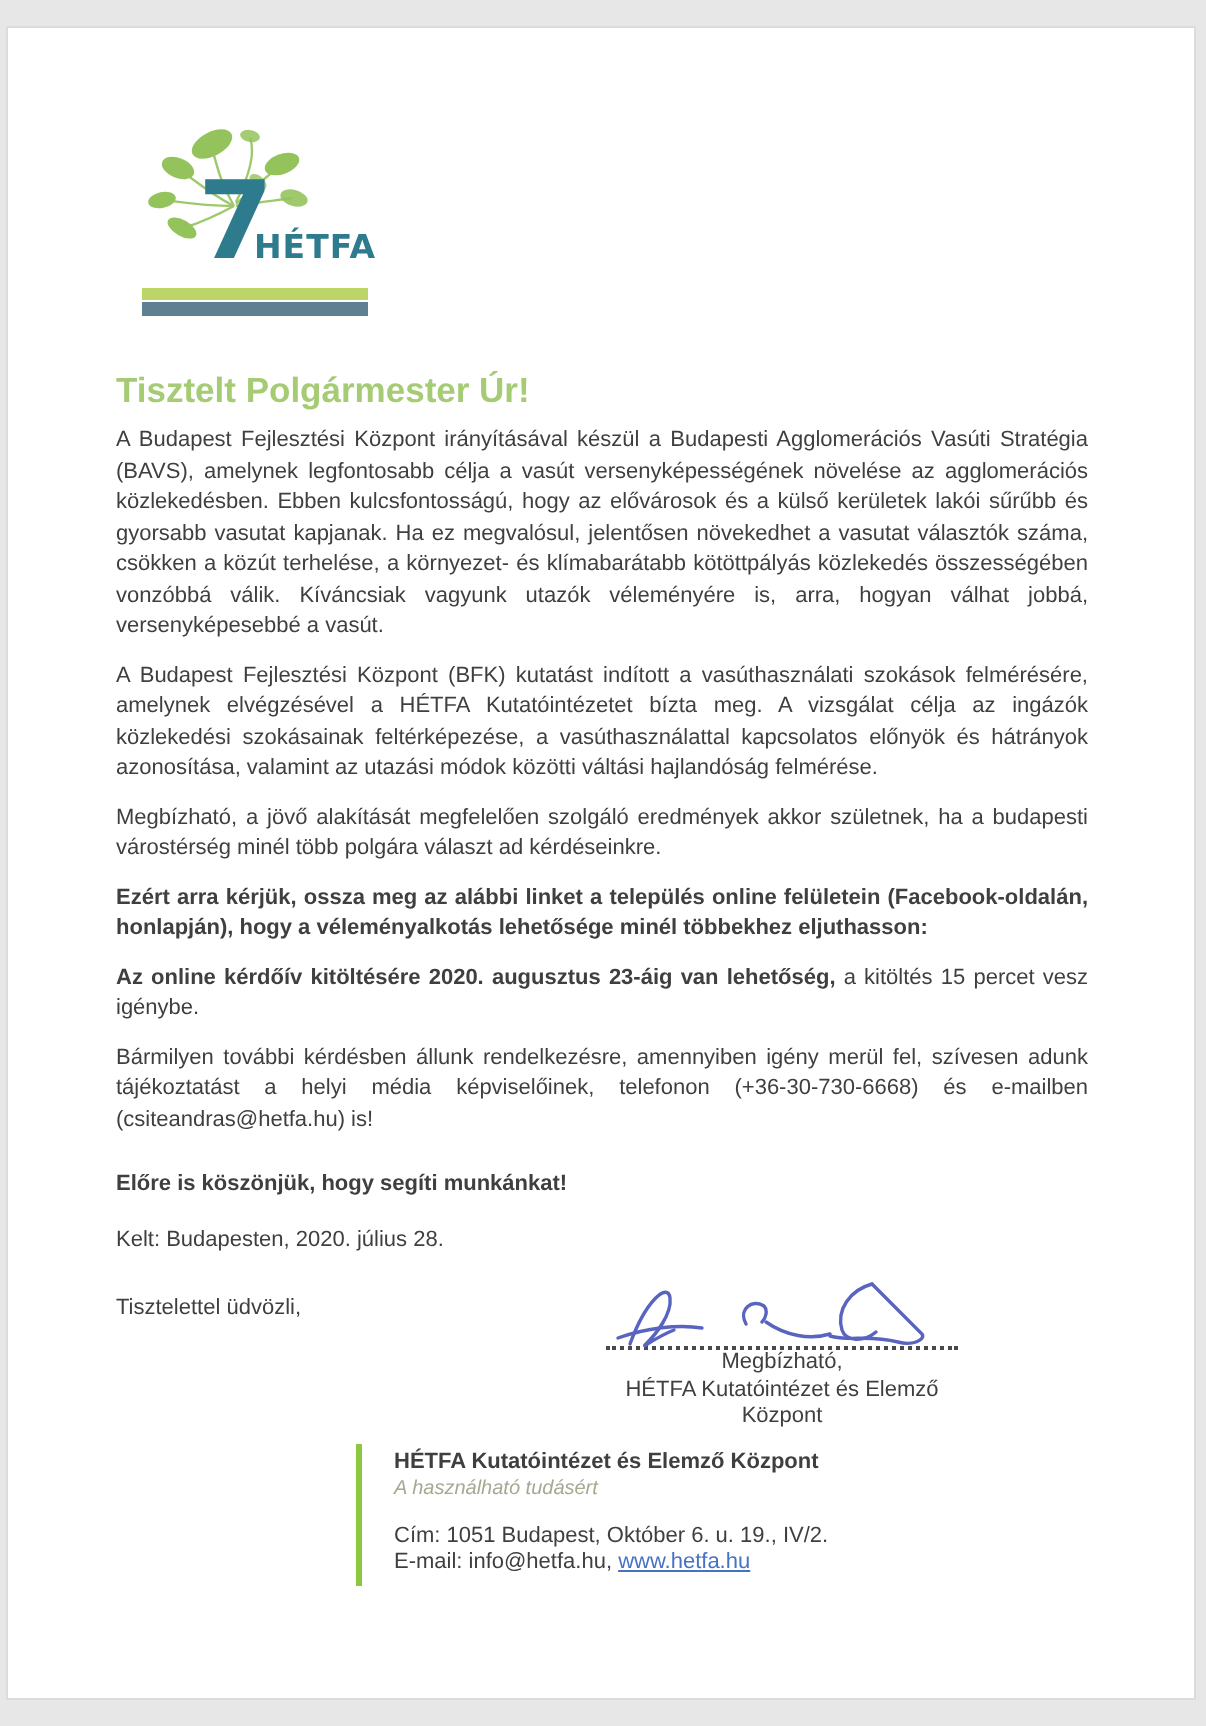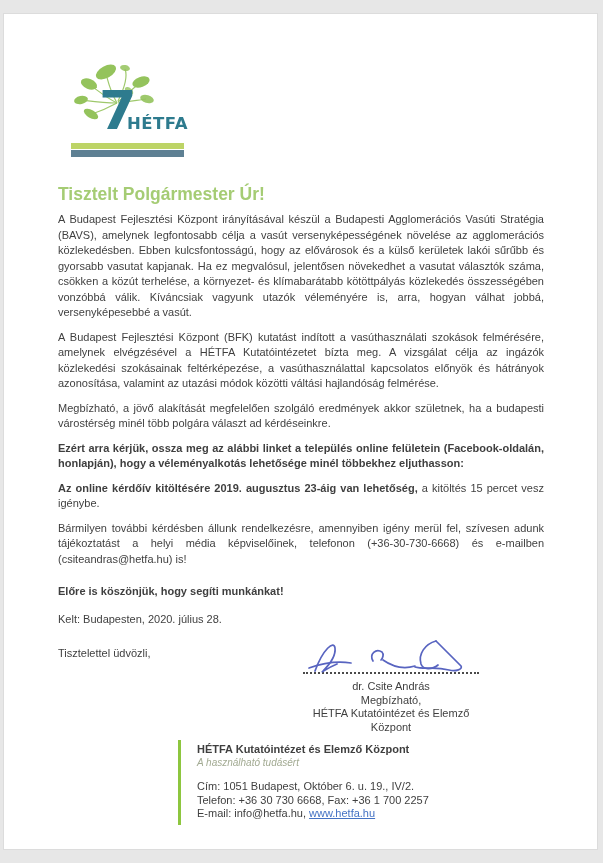--- a/index.html
+++ b/index.html
@@ -104,49 +104,47 @@
     </div>
 
     <h1 class="salutation">Tisztelt Polgármester Úr!</h1>
 
     <p class="body-par first">A Budapest Fejlesztési Központ irányításával készül a Budapesti Agglomerációs Vasúti Stratégia (BAVS), amelynek legfontosabb célja a vasút versenyképességének növelése az agglomerációs közlekedésben. Ebben kulcsfontosságú, hogy az elővárosok és a külső kerületek lakói sűrűbb és gyorsabb vasutat kapjanak. Ha ez megvalósul, jelentősen növekedhet a vasutat választók száma, csökken a közút terhelése, a környezet- és klímabarátabb kötöttpályás közlekedés összességében vonzóbbá válik. Kíváncsiak vagyunk utazók véleményére is, arra, hogyan válhat jobbá, versenyképesebbé a vasút.</p>
     <p class="body-par">A Budapest Fejlesztési Központ (BFK) kutatást indított a vasúthasználati szokások felmérésére, amelynek elvégzésével a HÉTFA Kutatóintézetet bízta meg. A vizsgálat célja az ingázók közlekedési szokásainak feltérképezése, a vasúthasználattal kapcsolatos előnyök és hátrányok azonosítása, valamint az utazási módok közötti váltási hajlandóság felmérése.</p>
     <p class="body-par">Megbízható, a jövő alakítását megfelelően szolgáló eredmények akkor születnek, ha a budapesti várostérség minél több polgára választ ad kérdéseinkre.</p>
     <p class="body-par bold">Ezért arra kérjük, ossza meg az alábbi linket a település online felületein (Facebook-oldalán, honlapján), hogy a véleményalkotás lehetősége minél többekhez eljuthasson:</p>
 
 
-    <p class="body-par"><span class="bold" style="font-weight:bold">Az online kérdőív kitöltésére 2019. augusztus 23-áig van lehetőség,</span><span> a kitöltés 15 percet vesz igénybe.</span></p>
+    <p class="body-par"><span class="bold" style="font-weight:bold">Az online kérdőív kitöltésére 2020. augusztus 23-áig van lehetőség,</span><span> a kitöltés 15 percet vesz igénybe.</span></p>
     <p class="body-par">Bármilyen további kérdésben állunk rendelkezésre, amennyiben igény merül fel, szívesen adunk tájékoztatást a helyi média képviselőinek, telefonon (+36-30-730-6668) és e-mailben (csiteandras@hetfa.hu) is!</p>
     <p class="body-par gap-top">Előre is köszönjük, hogy segíti munkánkat!</p>
     <p class="body-par kelt">Kelt: Budapesten, 2020. július 28.</p>
 
     <div class="sig-row">
       <div class="valediction">Tisztelettel üdvözli,</div>
       <div class="sig-col">
         <svg class="sig-scribble" width="176" height="38" viewBox="0 0 176 38">
           <g stroke="#5864c0" stroke-width="1.7" fill="none" stroke-linecap="round">
             <path d="M12 34 C20 12 31 3 32 11 C33 19 25 29 20 34 C17 37 24 31 34 27"></path>
             <path d="M6 31 C20 26 36 24 48 26"></path>
             <path d="M70 24 C66 17 73 11 79 15 C81 17 80 21 78 23"></path>
             <path d="M80 23 C90 30 102 32 112 29"></path>
             <path d="M133 4 L158 29 C160 32 153 35 146 33 C130 29 122 33 112 30"></path>
             <path d="M133 4 C122 7 115 17 118 27 C120 33 129 33 135 28"></path>
           </g>
         </svg>
         <div class="sig-dotline"></div>
-        <div class="sig-name">dr. Csite András</div>
         <div class="sig-title">Megbízható,</div>
         <div class="sig-org">HÉTFA Kutatóintézet és Elemző Központ</div>
       </div>
     </div>
 
     <div class="footer-block">
       <div class="footer-org">HÉTFA Kutatóintézet és Elemző Központ</div>
       <div class="footer-tagline">A használható tudásért</div>
       <div class="footer-addr">
         <div class="footer-line">Cím: 1051 Budapest, Október 6. u. 19., IV/2.</div>
-        <div class="footer-line">Telefon: +36 30 730 6668, Fax: +36 1 700 2257</div>
         <div class="footer-line"><span>E-mail: info@hetfa.hu, </span><span class="weblink">www.hetfa.hu</span></div>
       </div>
     </div>
 
   </div>
 </div>
 
 </body></html>

